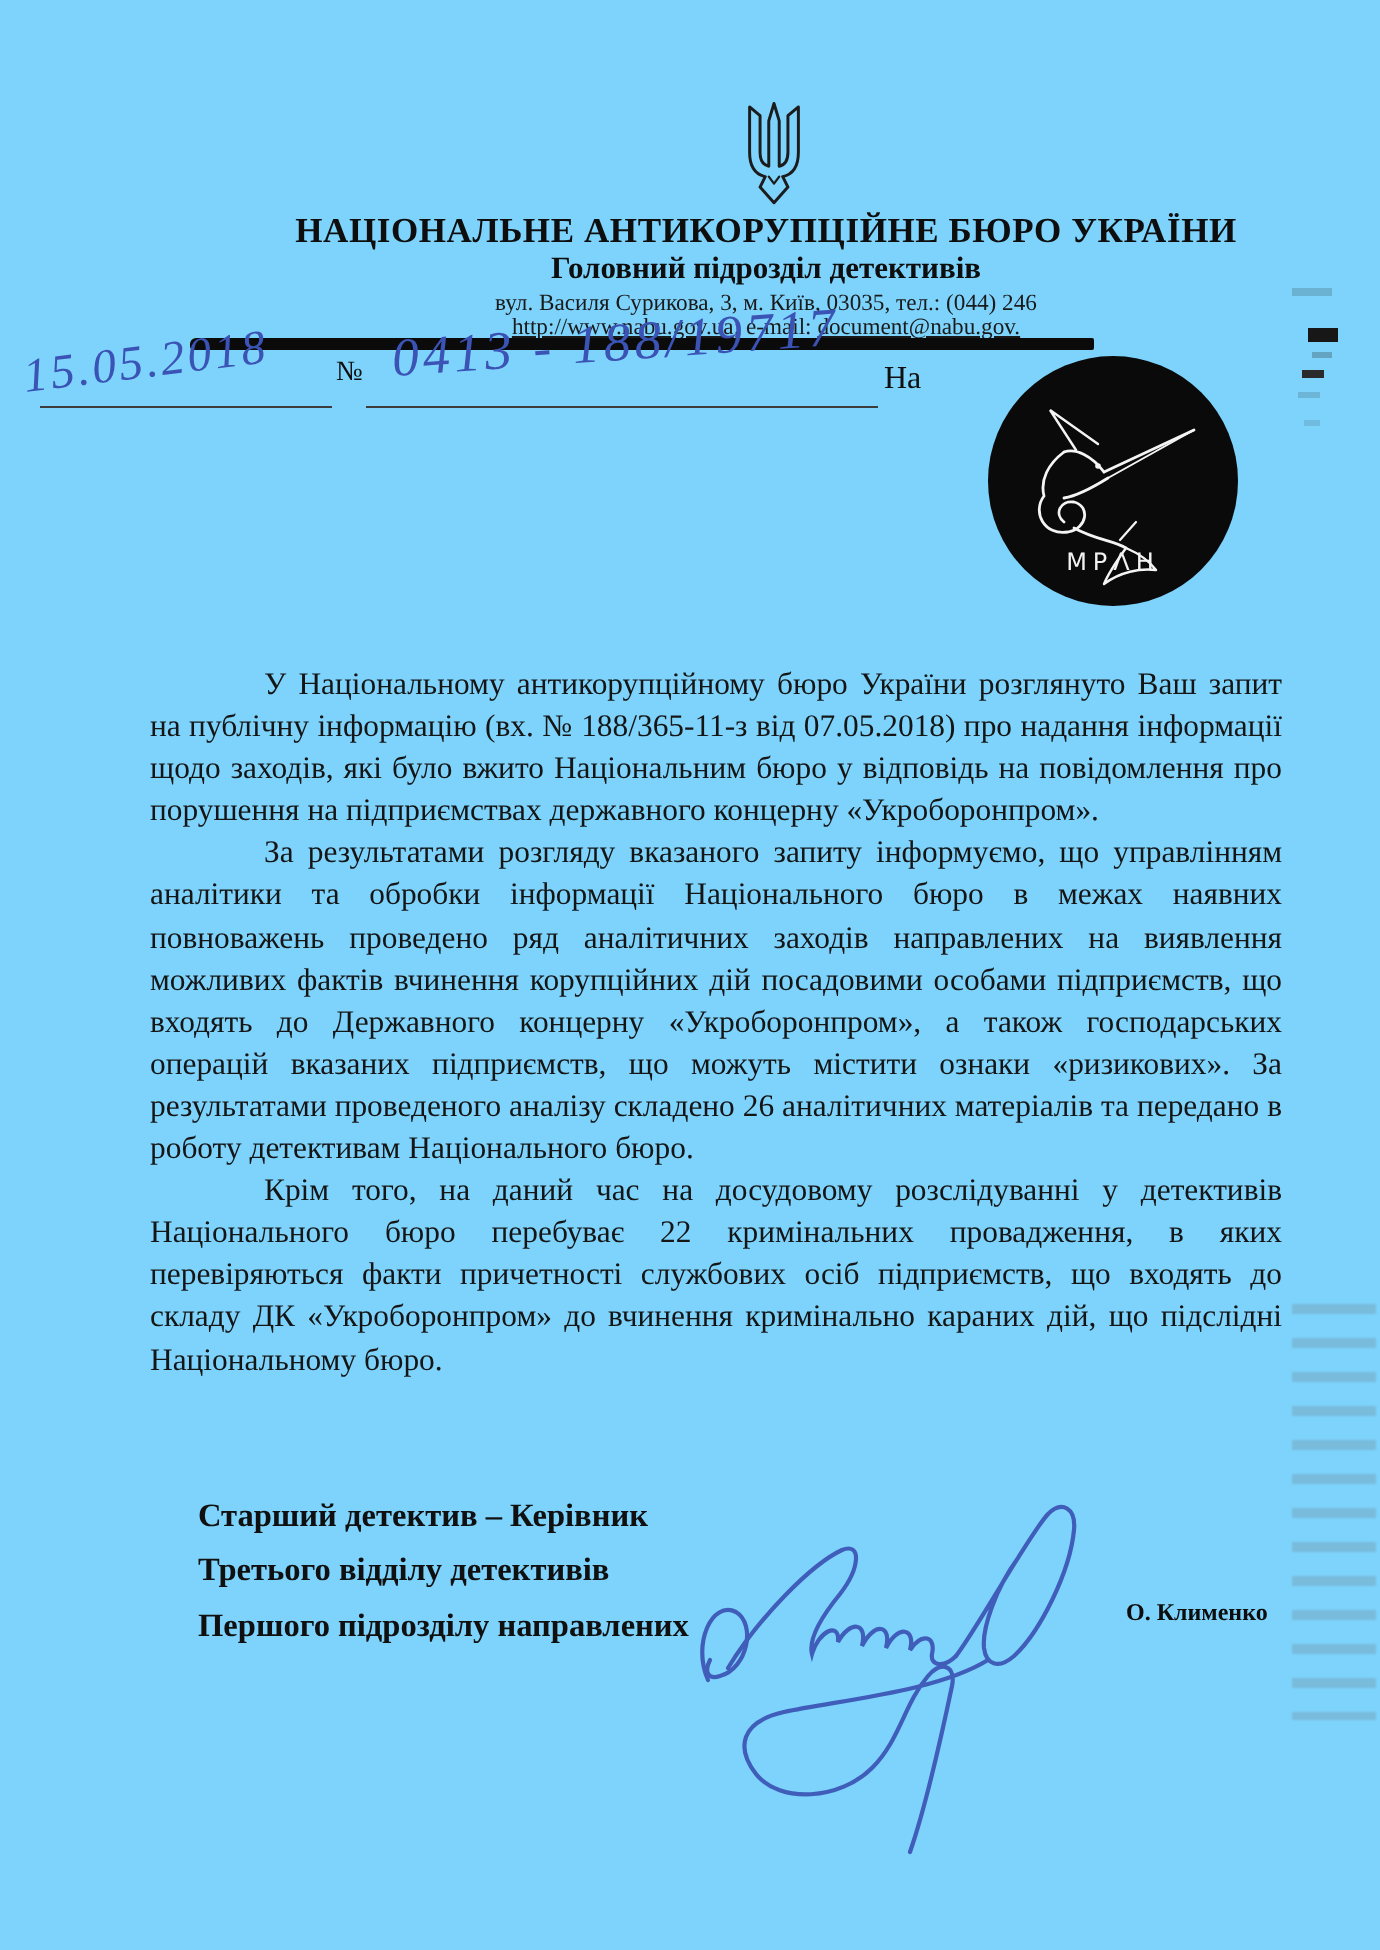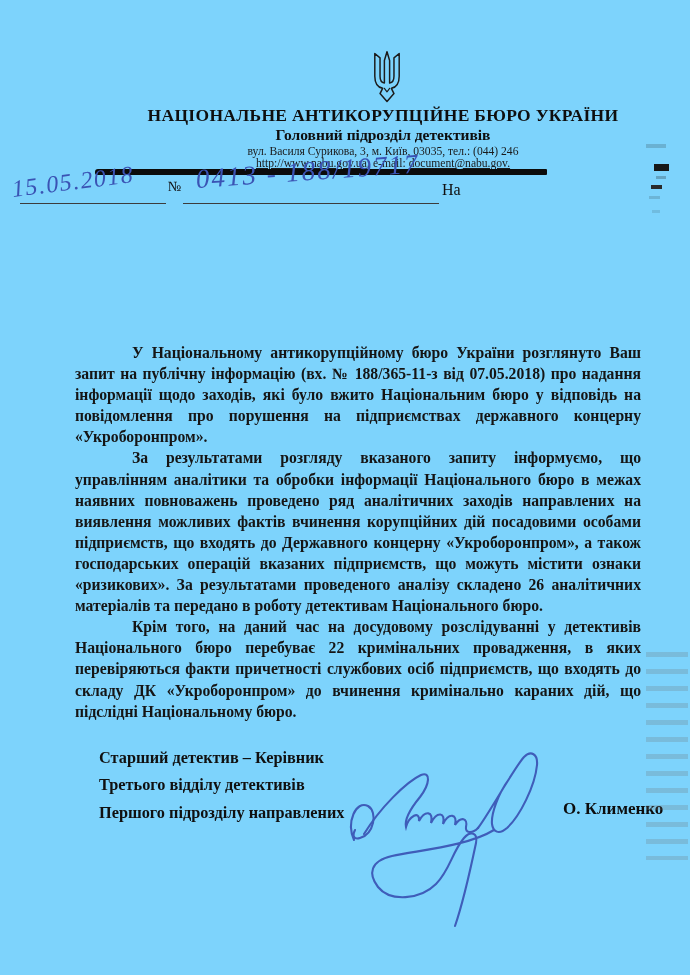--- a/index.html
+++ b/index.html
@@ -25,25 +25,25 @@
   .hw-num{left:196px;top:164px;font-size:27px;letter-spacing:2px;transform:rotate(-4deg);transform-origin:left center;}
   .ref-line{height:0;border-bottom:1.2px solid #3c3c3c;}
   .ref-line.l1{left:20px;top:203px;width:146px;}
   .ref-line.l2{left:183px;top:203px;width:256px;}
   .na-label{left:442px;top:181px;font-size:16px;color:#101010;}
   
   .stamp{left:494px;top:178px;width:125px;height:125px;border-radius:50%;background:#0a0a0a;}
   .stamp-caption{left:0;top:96px;width:125px;text-align:center;color:#f2f2f2;
     font-family:"DejaVu Sans",sans-serif;font-size:12px;letter-spacing:3px;}
   
-  .body-text{left:75px;top:342px;width:566px;font-weight:bold;}
+  .body-text{left:75px;top:332px;width:566px;}
   .body-text p{margin:0;font-size:15.7px;line-height:21.1px;text-align:justify;text-indent:57px;color:#151515;}
   
   .sig-block{left:76px;top:744px;font-weight:bold;font-size:16.3px;line-height:27.3px;color:#101010;margin-left:23px;}
-  .signer-name{left:563px;top:799px;font-weight:bold;font-size:17px;color:#0d0d0d;white-space:nowrap;}
+  .signer-name{left:563px;top:799px;font-weight:bold;font-size:12px;color:#0d0d0d;white-space:nowrap;}
   .sig-svg{left:328px;top:748px;}
   
   .mark{position:absolute;background:#171717;}
   .m1{left:654px;top:164px;width:15px;height:7px;}
   .m2{left:651px;top:185px;width:11px;height:4px;background:#2a2a2a;}
   .m3{left:646px;top:144px;width:20px;height:4px;opacity:.18;}
   .m4{left:656px;top:176px;width:10px;height:3px;opacity:.25;}
   .m5{left:649px;top:196px;width:11px;height:3px;opacity:.16;}
   .m6{left:652px;top:210px;width:8px;height:3px;opacity:.12;}
   .bleed{
@@ -69,20 +69,35 @@
 
   <div class="abs scan-bar"></div>
 
   <div class="abs hw hw-date">15.05.2018</div>
   <div class="abs no-sign">№</div>
   <div class="abs hw hw-num">0413 - 188/19717</div>
   <div class="abs ref-line l1"></div>
   <div class="abs ref-line l2"></div>
   <div class="abs na-label">На</div>
 
+  <div class="abs stamp">
+    <svg class="abs" style="left:0;top:0" width="125" height="125" viewBox="0 0 125 125" fill="none" stroke="#f4f4f4" stroke-width="1.4" stroke-linecap="round">
+      <path d="M58 58 L 103 37"></path>
+      <path d="M60 61 L 103 37" stroke-width="1"></path>
+      <path d="M58 58 C 52 50 44 46 38 48"></path>
+      <path d="M44 47 L 31 27 L 55 44" stroke-width="1.2"></path>
+      <path d="M38 48 C 30 54 26 62 28 70 C 22 78 28 90 40 88 C 50 86 51 75 43 73 C 36 72 33 79 38 83"></path>
+      <path d="M60 61 C 52 66 44 70 38 71"></path>
+      <path d="M43 86 C 54 92 62 92 69 96"></path>
+      <path d="M69 96 C 64 103 60 109 58 114 M 69 96 C 76 99 81 103 84 107 M 58 114 C 66 108 76 106 84 107" stroke-width="1.2"></path>
+      <path d="M66 92 L 74 83" stroke-width="1.1"></path>
+      <circle cx="55" cy="55" r="1.4" fill="#f4f4f4" stroke="none"></circle>
+    </svg>
+    <div class="abs stamp-caption">МРΛН</div>
+  </div>
 
   <div class="abs body-text">
     <p>У Національному антикорупційному бюро України розглянуто Ваш запит на публічну інформацію (вх. № 188/365-11-з від 07.05.2018) про надання інформації щодо заходів, які було вжито Національним бюро у відповідь на повідомлення про порушення на підприємствах державного концерну «Укроборонпром».</p>
     <p>За результатами розгляду вказаного запиту інформуємо, що управлінням аналітики та обробки інформації Національного бюро в межах наявних повноважень проведено ряд аналітичних заходів направлених на виявлення можливих фактів вчинення корупційних дій посадовими особами підприємств, що входять до Державного концерну «Укроборонпром», а також господарських операцій вказаних підприємств, що можуть містити ознаки «ризикових». За результатами проведеного аналізу складено 26 аналітичних матеріалів та передано в роботу детективам Національного бюро.</p>
     <p>Крім того, на даний час на досудовому розслідуванні у детективів Національного бюро перебуває 22 кримінальних провадження, в яких перевіряються факти причетності службових осіб підприємств, що входять до складу ДК «Укроборонпром» до вчинення кримінально караних дій, що підслідні Національному бюро.</p>
   </div>
 
   <div class="abs sig-block">
     <div>Старший детектив – Керівник</div>
     <div>Третього відділу детективів</div>

